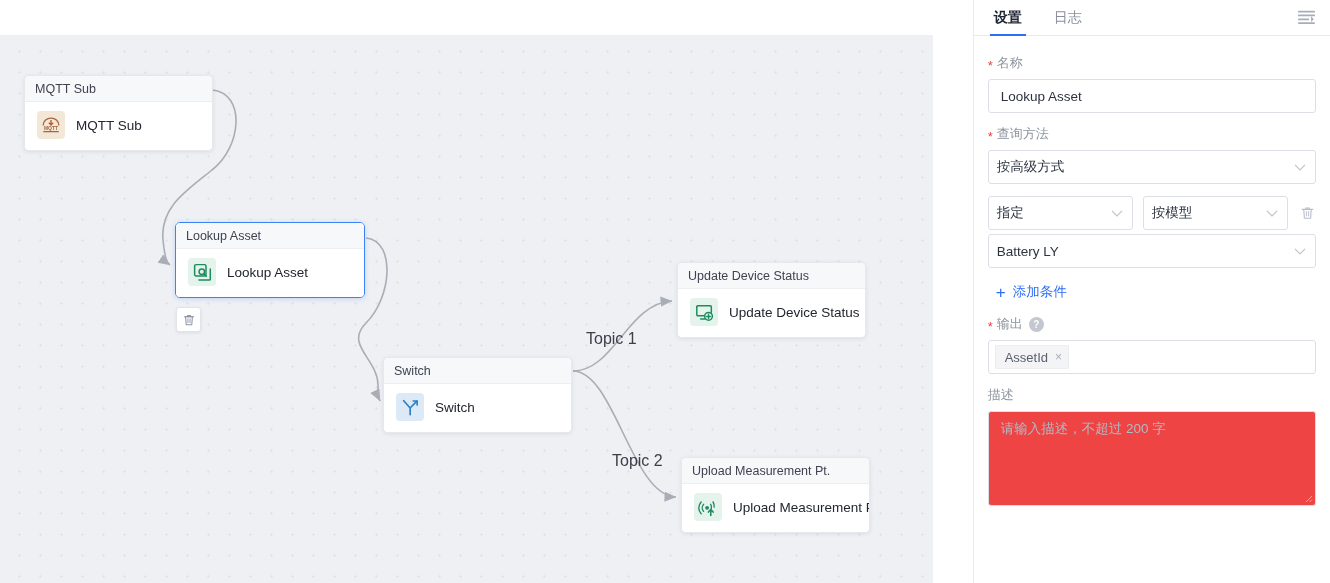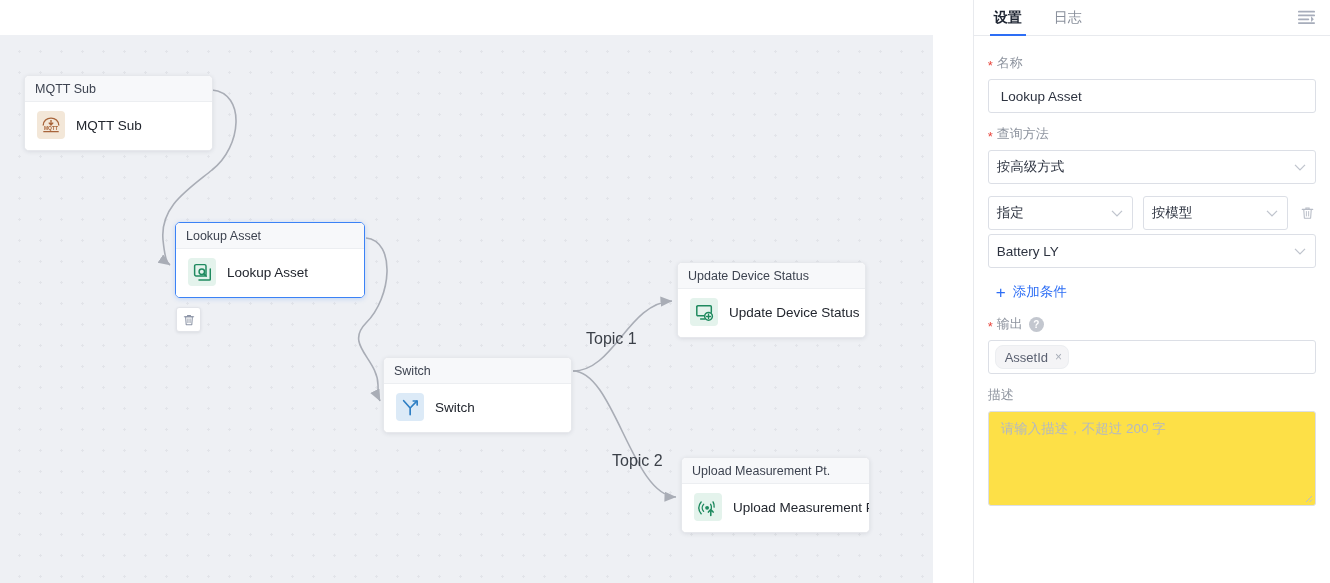--- a/index.html
+++ b/index.html
@@ -194,34 +194,34 @@
     border: 1px solid #dcdfe6;
     border-radius: 3px;
     background: #ffffff;
     padding: 4px 6px;
     display: flex; align-items: center; flex-wrap: wrap; gap: 5px;
   }
   .tag {
     display: inline-flex; align-items: center;
     background: #f4f4f6;
     border: 1px solid #eceef1;
-    border-radius: 8px;
+    border-radius: 1px;
     font-size: 13px;
     color: #5a6070;
     padding: 2px 6px 2px 9px;
     height: 24px;
   }
   .tag .tag-x { margin-left: 7px; color: #a8aeb8; font-size: 12px; cursor: pointer; line-height: 1; }
 
   .textarea {
     width: 100%;
     height: 95px;
     border: 1px solid #dcdfe6;
     border-radius: 3px;
-    background: #fde047;
+    background: #ef4444;
     font-size: 13.5px;
     color: #2d3340;
     padding: 8px 12px;
     font-family: inherit;
     resize: none;
     position: relative;
   }
   .textarea::placeholder { color: #b4b9c2; }
   .ta-wrap { position: relative; }
   .ta-grip { position: absolute; right: 3px; bottom: 3px; pointer-events: none; }

